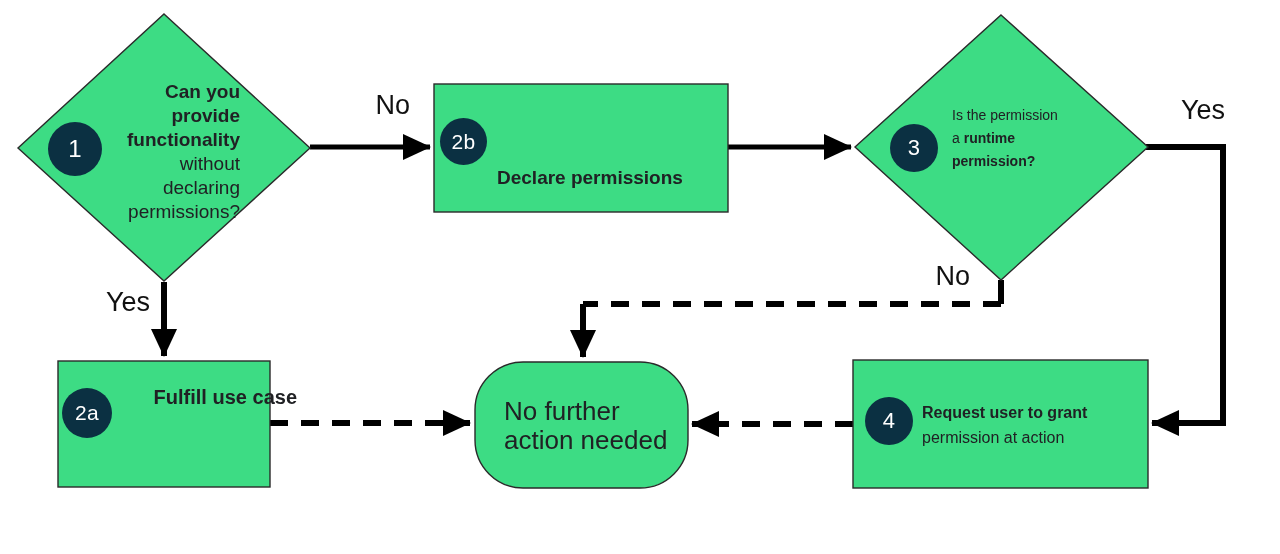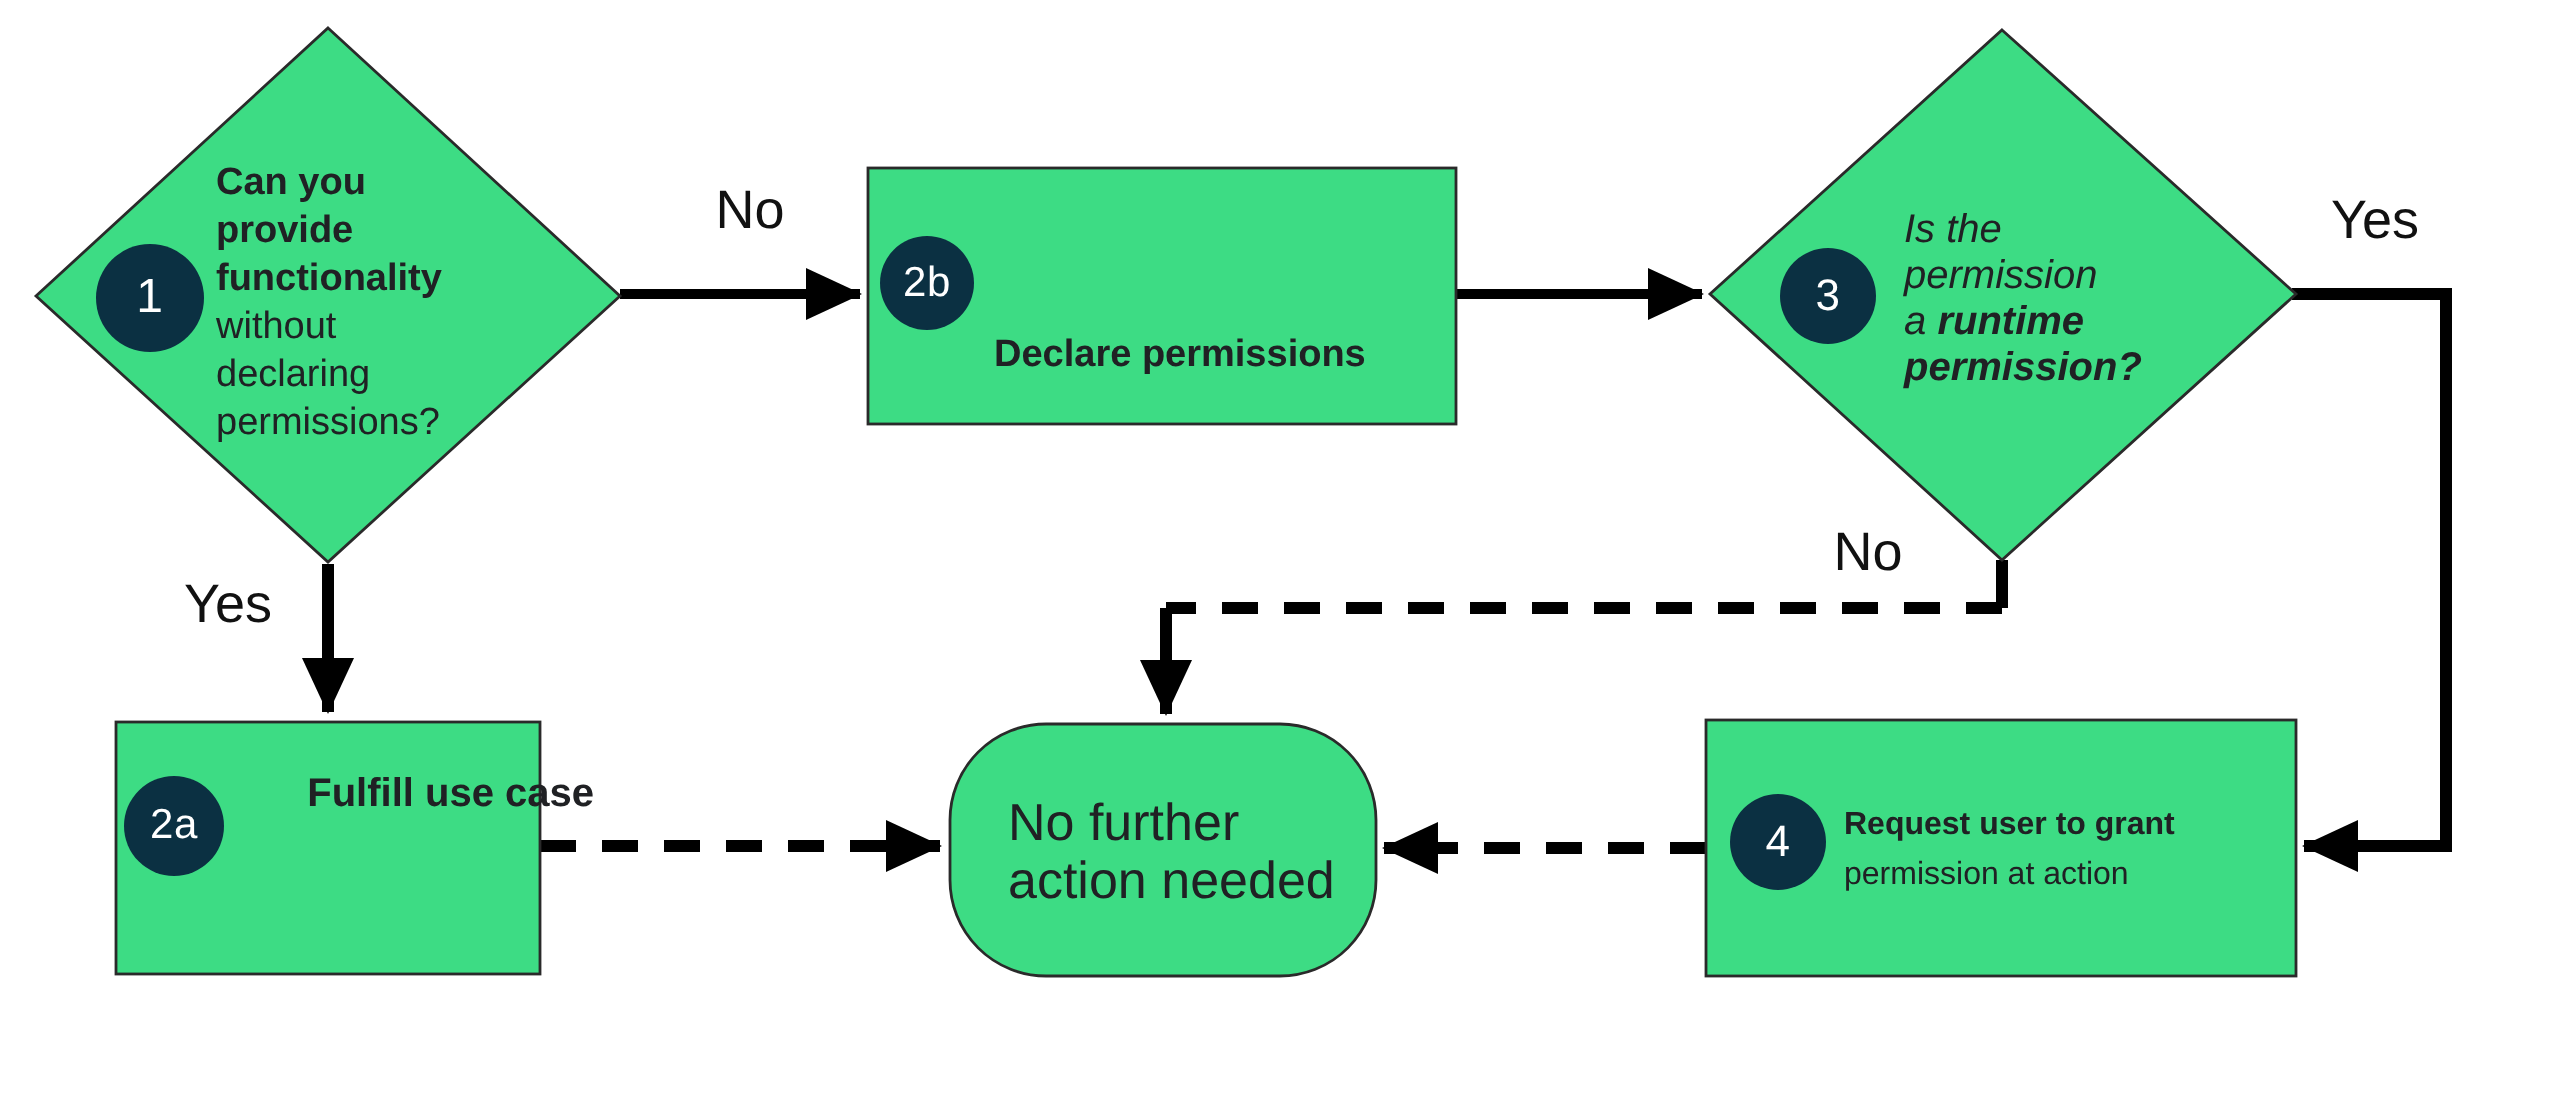--- a/index.html
+++ b/index.html
@@ -15,28 +15,28 @@
   .dashed{stroke-dasharray:18 13;}
   .badge{
     position:absolute;border-radius:50%;background:var(--navy,#0b3042);
     color:#ffffff;display:flex;align-items:center;justify-content:center;
     font-size:21px;letter-spacing:.3px;
   }
   .node-text{position:absolute;color:var(--ink,#202124);}
   .node-text b{font-weight:700;}
   .blk{display:block;}
   .nowrap{white-space:nowrap;}
-  .t-d1{left:108px;top:80px;width:132px;font-size:19px;line-height:24px;}
+  .t-d1{left:108px;top:80px;width:132px;font-size:19px;line-height:24px;text-align:right;}
   .t-r2b{left:497px;top:123px;width:245px;font-size:19px;line-height:25px;margin-top:42px;}
-  .t-d3{left:952px;top:104px;width:112px;font-size:20px;line-height:23px;font-style:italic;}
+  .t-d3{left:952px;top:104px;width:112px;font-size:14px;line-height:23px;}
   .t-r2a{left:137px;top:385px;width:160px;font-size:20px;line-height:25px;text-align:right;}
   .t-r4{left:922px;top:400px;width:220px;font-size:16px;line-height:25px;}
   .t-pill{left:504px;top:397px;width:178px;font-size:26px;line-height:29px;}
   .edge-label{
-    position:absolute;font-size:27px;color:#111111;text-align:center;
+    position:absolute;font-size:27px;color:#111111;text-align:right;
   }
   .lbl-no-top{left:340px;top:90px;width:70px;}
   .lbl-yes-right{left:1150px;top:95px;width:75px;}
   .lbl-no-mid{left:898px;top:261px;width:72px;}
   .lbl-yes-left{left:78px;top:287px;width:72px;}
 </style>
 </head>
 <body>
 
 <div id="canvas">

